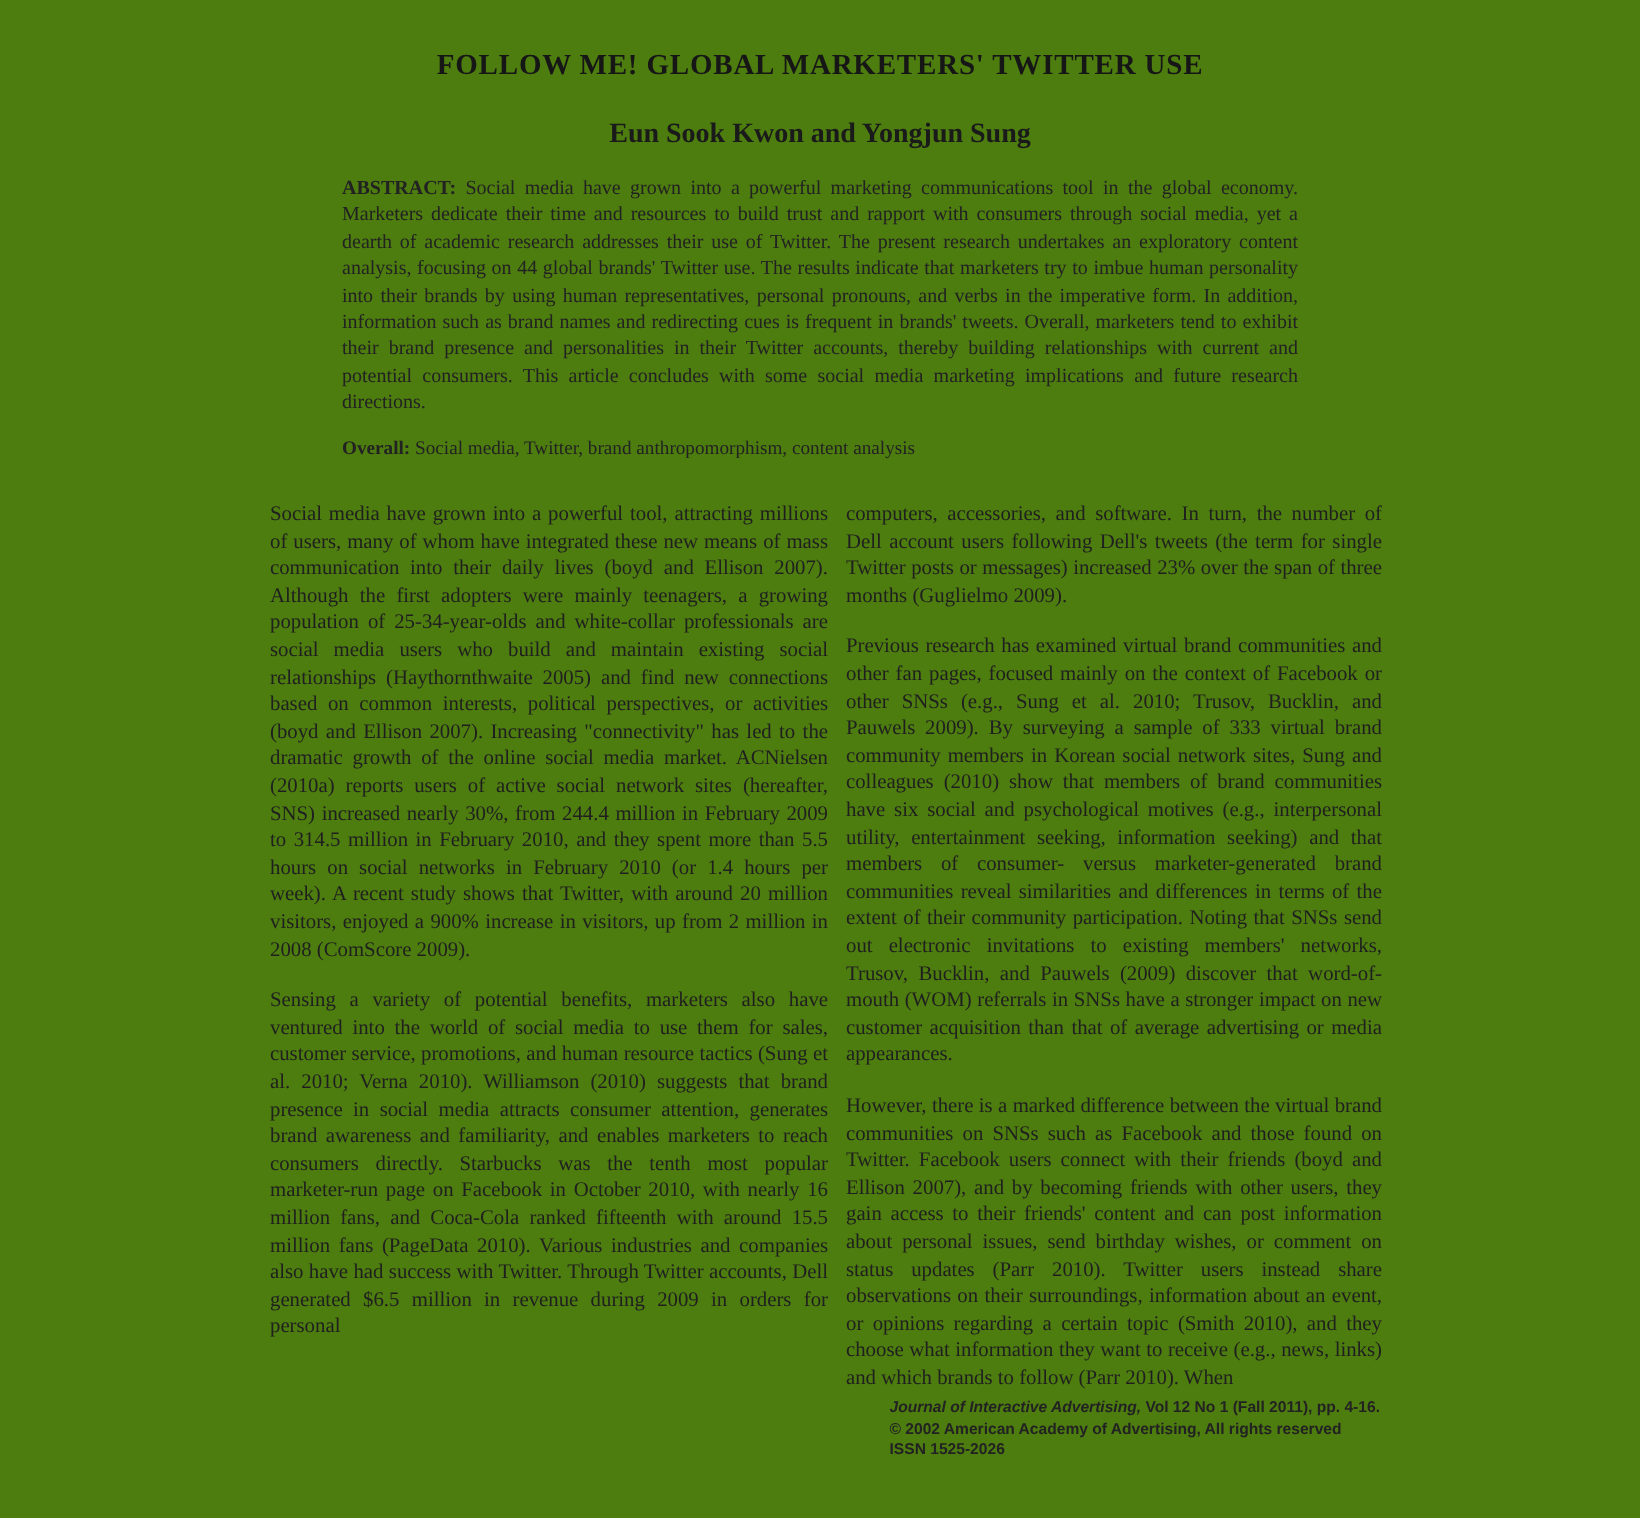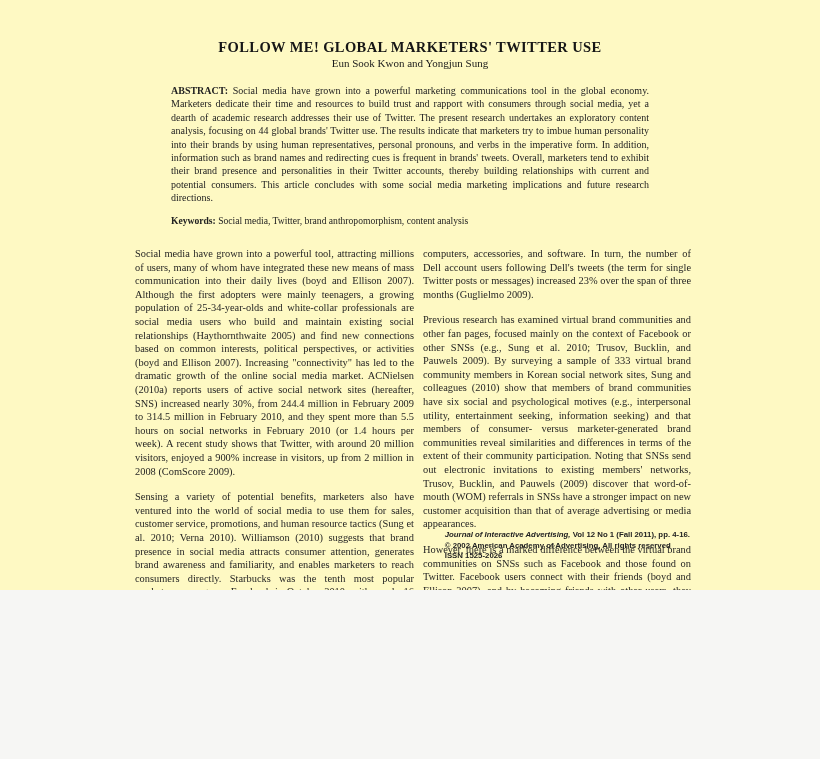--- a/index.html
+++ b/index.html
@@ -3,40 +3,41 @@
 <meta charset="utf-8">
 <style>
   html, body {
     margin: 0;
     padding: 0;
     background: #f6f6f4;
   }
   .paper {
     position: relative;
     width: 820px;
-    height: 590px;
-    background: #fef9c3;
+    height: 759px;
+    background: #4d7c0f;
     color: #1f1f1f;
     font-family: "Liberation Serif", "DejaVu Serif", serif;
     box-sizing: border-box;
-    padding-top: 38px;
+    padding-top: 24px;
     overflow: hidden;
   }
   .title {
     text-align: center;
     font-weight: bold;
     font-size: 14.5px;
     letter-spacing: 0.4px;
     color: #161616;
     line-height: 18px;
   }
   .authors {
     text-align: center;
-    font-weight: normal;
-    font-size: 11px;
+    font-weight: bold;
+    font-size: 14px;
+    margin-top: 18px;
     color: #1a1a1a;
     line-height: 15px;
   }
   .abstract {
     width: 478px;
     margin: 13px auto 0 auto;
     font-size: 10px;
     line-height: 13.4px;
     text-align: justify;
     color: #222;
@@ -83,21 +84,21 @@
 <body>
 
 <div class="paper">
 
   <div class="title">FOLLOW ME! GLOBAL MARKETERS' TWITTER USE</div>
 
   <div class="authors">Eun Sook Kwon and Yongjun Sung</div>
 
   <div class="abstract"><span class="lbl">ABSTRACT:</span><span> Social media have grown into a powerful marketing communications tool in the global economy. Marketers dedicate their time and resources to build trust and rapport with consumers through social media, yet a dearth of academic research addresses their use of Twitter. The present research undertakes an exploratory content analysis, focusing on 44 global brands' Twitter use. The results indicate that marketers try to imbue human personality into their brands by using human representatives, personal pronouns, and verbs in the imperative form. In addition, information such as brand names and redirecting cues is frequent in brands' tweets. Overall, marketers tend to exhibit their brand presence and personalities in their Twitter accounts, thereby building relationships with current and potential consumers. This article concludes with some social media marketing implications and future research directions.</span></div>
 
-  <div class="keywords"><span class="lbl">Keywords:</span><span> Social media, Twitter, brand anthropomorphism, content analysis</span></div>
+  <div class="keywords"><span class="lbl">Overall:</span><span> Social media, Twitter, brand anthropomorphism, content analysis</span></div>
 
   <div class="columns">
     <div class="col col-left">
       <p>Social media have grown into a powerful tool, attracting millions of users, many of whom have integrated these new means of mass communication into their daily lives (boyd and Ellison 2007). Although the first adopters were mainly teenagers, a growing population of 25-34-year-olds and white-collar professionals are social media users who build and maintain existing social relationships (Haythornthwaite 2005) and find new connections based on common interests, political perspectives, or activities (boyd and Ellison 2007). Increasing "connectivity" has led to the dramatic growth of the online social media market. ACNielsen (2010a) reports users of active social network sites (hereafter, SNS) increased nearly 30%, from 244.4 million in February 2009 to 314.5 million in February 2010, and they spent more than 5.5 hours on social networks in February 2010 (or 1.4 hours per week). A recent study shows that Twitter, with around 20 million visitors, enjoyed a 900% increase in visitors, up from 2 million in 2008 (ComScore 2009).</p>
       <p>Sensing a variety of potential benefits, marketers also have ventured into the world of social media to use them for sales, customer service, promotions, and human resource tactics (Sung et al. 2010; Verna 2010). Williamson (2010) suggests that brand presence in social media attracts consumer attention, generates brand awareness and familiarity, and enables marketers to reach consumers directly. Starbucks was the tenth most popular marketer-run page on Facebook in October 2010, with nearly 16 million fans, and Coca-Cola ranked fifteenth with around 15.5 million fans (PageData 2010). Various industries and companies also have had success with Twitter. Through Twitter accounts, Dell generated $6.5 million in revenue during 2009 in orders for personal</p>
     </div>
     <div class="col col-right">
       <p>computers, accessories, and software. In turn, the number of Dell account users following Dell's tweets (the term for single Twitter posts or messages) increased 23% over the span of three months (Guglielmo 2009).</p>
       <p>Previous research has examined virtual brand communities and other fan pages, focused mainly on the context of Facebook or other SNSs (e.g., Sung et al. 2010; Trusov, Bucklin, and Pauwels 2009). By surveying a sample of 333 virtual brand community members in Korean social network sites, Sung and colleagues (2010) show that members of brand communities have six social and psychological motives (e.g., interpersonal utility, entertainment seeking, information seeking) and that members of consumer- versus marketer-generated brand communities reveal similarities and differences in terms of the extent of their community participation. Noting that SNSs send out electronic invitations to existing members' networks, Trusov, Bucklin, and Pauwels (2009) discover that word-of-mouth (WOM) referrals in SNSs have a stronger impact on new customer acquisition than that of average advertising or media appearances.</p>
       <p>However, there is a marked difference between the virtual brand communities on SNSs such as Facebook and those found on Twitter. Facebook users connect with their friends (boyd and Ellison 2007), and by becoming friends with other users, they gain access to their friends' content and can post information about personal issues, send birthday wishes, or comment on status updates (Parr 2010). Twitter users instead share observations on their surroundings, information about an event, or opinions regarding a certain topic (Smith 2010), and they choose what information they want to receive (e.g., news, links) and which brands to follow (Parr 2010). When</p>

